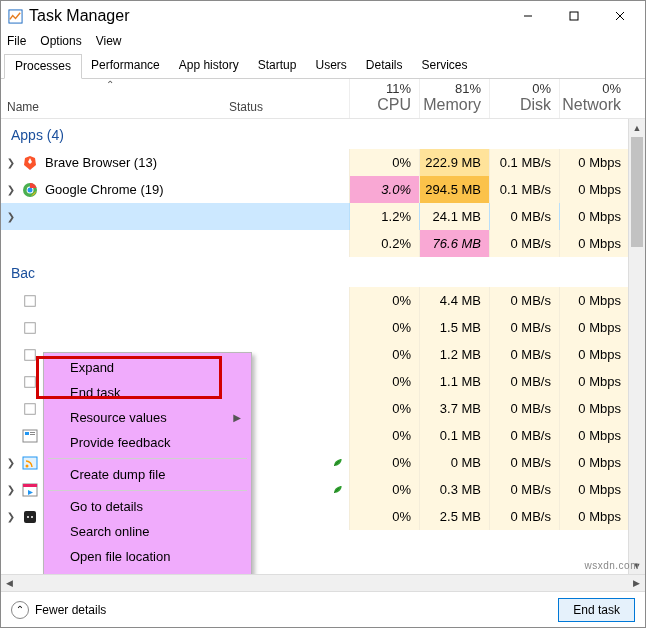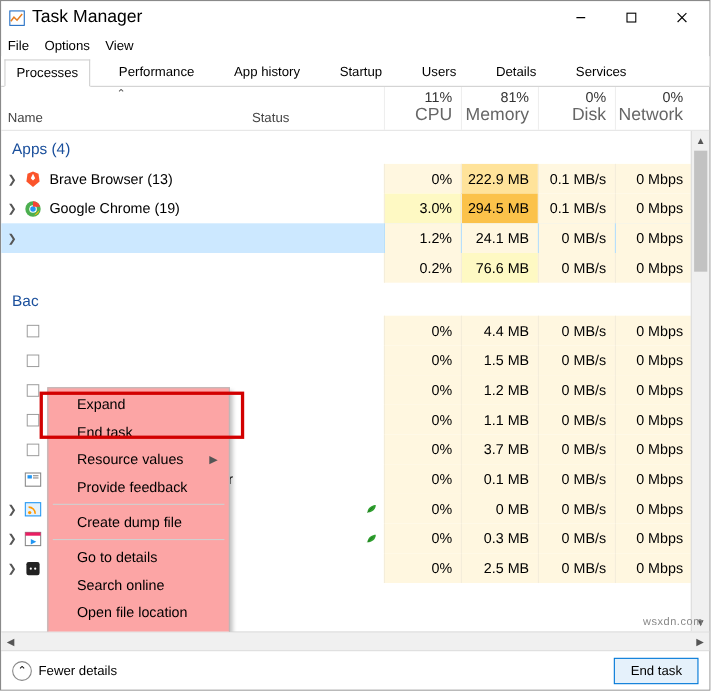--- a/index.html
+++ b/index.html
@@ -5,21 +5,21 @@
   * { box-sizing: border-box; margin: 0; padding: 0; }
   html, body { width: 646px; height: 628px; font-family: "Segoe UI", Tahoma, sans-serif; font-size: 12px; color: #000; background: #fff; overflow: hidden; }
   .window { width: 646px; height: 628px; border: 1px solid #8a8a8a; position: relative; background: #fff; display: flex; flex-direction: column; }
   .titlebar { height: 30px; display: flex; align-items: center; padding: 0 2px 0 6px; }
   .title-icon { width: 16px; height: 16px; display: inline-flex; align-items: center; justify-content: center; margin-right: 6px; }
   .title-text { flex: 1; font-size: 16px; }
   .win-buttons { display: flex; }
   .win-btn { width: 46px; height: 30px; display: flex; align-items: center; justify-content: center; }
   .menubar { height: 20px; padding: 0 6px; display: flex; gap: 14px; align-items: center; font-size: 12px; }
   .menubar span { cursor: default; }
-  .tabs { display: flex; border-bottom: 1px solid #d0d0d0; padding: 2px 3px 0 3px; gap: 17px; background: #fff; }
+  .tabs { display: flex; border-bottom: 1px solid #d0d0d0; padding: 2px 3px 0 3px; gap: 0; background: #fff; }
   .tab { padding: 4px 10px 5px; border: 1px solid transparent; border-bottom: none; font-size: 12px; background: #f0f0f0; position: relative; top: 1px; border-color: #d0d0d0; margin-right: -1px; }
   .tab.active { background: #fff; border-color: #d0d0d0; border-bottom: 1px solid #fff; top: 1px; z-index: 2; }
   .tab:not(.active) { border: none; background: transparent; top: 0; padding: 5px 10px; }
   .grid { flex: 1; display: flex; flex-direction: column; overflow: hidden; position: relative; }
   .headers { display: flex; border-bottom: 1px solid #e5e5e5; height: 40px; font-size: 12px; color: #444; }
   .col-name { width: 222px; padding: 4px 6px; display: flex; align-items: flex-end; }
   .col-status { width: 126px; padding: 4px 6px; display: flex; align-items: flex-end; }
   .col-metric { width: 70px; text-align: right; padding: 3px 8px 4px; display: flex; flex-direction: column; align-items: flex-end; justify-content: flex-end; border-left: 1px solid #eee; }
   .col-metric .pct { font-size: 13px; color: #333; margin-top: 12px; }
   .col-metric .lbl { font-size: 16px; color: #666; }
@@ -27,26 +27,26 @@
   .body { flex: 1; overflow: hidden; position: relative; font-size: 13px; }
   .rows { position: relative; }
   .group { color: #1a4f9c; font-size: 14px; padding: 8px 6px 6px 10px; }
   .row { display: flex; height: 27px; align-items: stretch; }
   .cell-name { width: 222px; display: flex; align-items: center; padding-left: 4px; gap: 3px; }
   .expander { width: 12px; text-align: center; font-size: 10px; color: #555; }
   .proc-icon { width: 16px; height: 16px; display: inline-flex; align-items: center; justify-content: center; margin: 0 4px 0 2px; }
   .cell-status { width: 126px; display: flex; align-items: center; justify-content: flex-end; padding-right: 6px; }
   .cell-metric { width: 70px; display: flex; align-items: center; justify-content: flex-end; padding-right: 8px; border-left: 1px solid #f4edda; }
   .heat0 { background: #fff7e0; }
-  .heat1 { background: #fef9c3; }
+  .heat1 { background: #f9a8d4; font-style: italic; }
   .heat2 { background: #ffe39a; }
   .heat4 { background: #fbc24a; }
   .row.sel { background: #cce8ff; }
   .row.sel .cell-metric { border-left-color: #b8dffb; }
-  .context-menu { position: absolute; left: 42px; top: 233px; width: 166px; background: #fca5a5; border: 1px solid #b8b8b8; box-shadow: 3px 3px 4px rgba(0,0,0,0.25); padding: 2px; z-index: 20; text-align: center; }
+  .context-menu { position: absolute; left: 42px; top: 233px; width: 209px; background: #f0abfc; border: 1px solid #b8b8b8; box-shadow: 3px 3px 4px rgba(0,0,0,0.25); padding: 2px; z-index: 20; text-align: center; }
   .context-menu .mitem { height: 25px; display: flex; align-items: center; padding: 0 10px 0 24px; font-size: 13px; position: relative; }
   .context-menu .sep { height: 1px; background: #d0d0d0; margin: 3px 2px; }
   .context-menu .submenu-arrow { position: absolute; right: 8px; font-size: 10px; color: #555; }
   .highlight-box { position: absolute; left: 35px; top: 237px; width: 186px; height: 43px; border: 3px solid #d20000; z-index: 30; pointer-events: none; }
   .scrollbar-v { position: absolute; right: 0; top: 0; bottom: 0; width: 17px; background: #f0f0f0; border-left: 1px solid #ddd; }
   .scrollbar-v .thumb { position: absolute; top: 18px; left: 2px; right: 2px; height: 110px; background: #c2c2c2; }
   .scrollbar-v .arr { height: 17px; display: flex; align-items: center; justify-content: center; font-size: 9px; color: #555; }
   .scrollbar-v .arr.down { position: absolute; bottom: 0; left: 0; right: 0; }
   .scrollbar-h { height: 17px; background: #f0f0f0; border-top: 1px solid #ddd; display: flex; align-items: center; }
   .scrollbar-h .arr { width: 17px; text-align: center; font-size: 9px; color: #555; }

